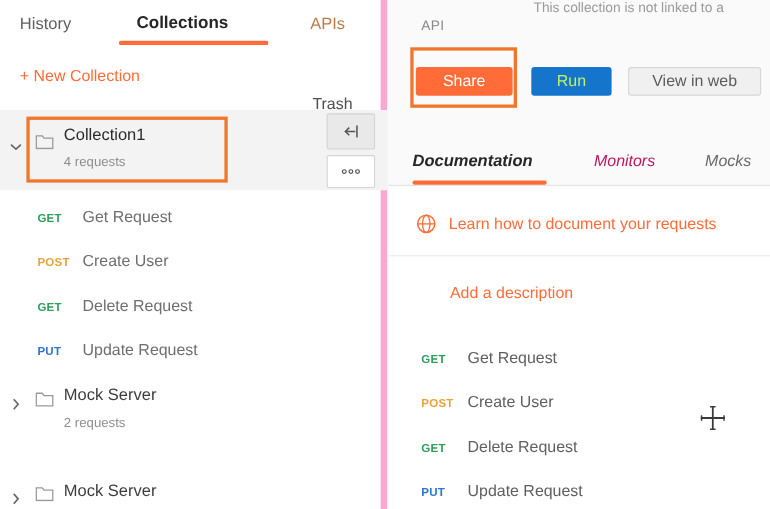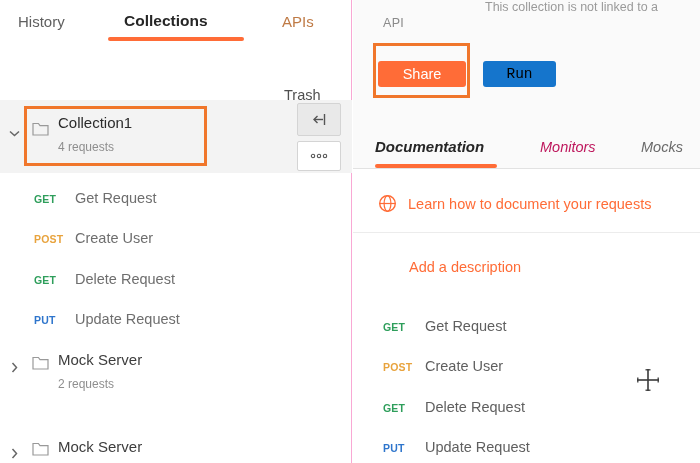--- a/index.html
+++ b/index.html
@@ -1,21 +1,21 @@
 <!DOCTYPE html>
 <html style="--accent: #FF6C37; --highlight: #F0762B; --run_blue: #1575CC;"><head>
 <meta charset="utf-8">
 <style>
   * { margin:0; padding:0; box-sizing:border-box; }
   html,body { background:#fff; }
   body { font-family:"Liberation Sans", sans-serif; }
   .app { position:relative; width:700px; height:463px; overflow:hidden; background:#fff; }
 
   
-  .sidebar { position:absolute; left:0; top:0; width:352px; height:463px; background:#fff; border-right:1px solid #f9a8d4; }
+  .sidebar { position:absolute; left:0; top:0; width:352px; height:463px; background:#fff; border-right:6px solid #f9a8d4; }
   .sb-tab { position:absolute; white-space:nowrap; cursor:pointer; }
   .tab-history { left:18px; top:13px; font-size:15px; color:#5f5f5f; }
   .tab-collections { left:124px; top:12px; font-size:15.5px; font-weight:700; color:#262626; }
   .tab-apis { left:282px; top:13px; font-size:15px; color:#bf7a45; }
   .sb-underline { position:absolute; left:108px; top:37px; width:136px; height:4px; background:var(--accent,#FF6C37); border-radius:2px; }
   .new-collection { position:absolute; left:18px; top:62px; font-size:14.5px; color:var(--accent,#FF6C37); cursor:pointer; }
   .trash { position:absolute; left:284px; top:48px; font-size:14.5px; color:#4f4f4f; cursor:pointer;margin-top:39px; }
 
   .collection-row { position:absolute; left:0; top:100px; width:352px; height:73px; background:#f3f3f3;text-align:center; }
   .chev { position:absolute; display:inline-flex; }
@@ -38,21 +38,21 @@
   .mock-folder2 { position:absolute; left:32px; top:442px; display:inline-flex; }
   .mock-name2 { position:absolute; left:58px; top:438px; font-size:15px; color:#3d3d3d; }
 
   
   .main { position:absolute; left:353px; top:0; width:347px; height:463px; background:#fff; }
   .main-top { position:absolute; left:0; top:0; width:347px; height:169px; background:#fafafa; border-bottom:1px solid #e2e2e2; }
   .api-label { position:absolute; left:30px; top:16px; font-size:12.5px; color:#8a8a8a; letter-spacing:.3px; }
   .notice { position:absolute; left:132px; top:0; font-size:12.5px; color:#9a9a9a; white-space:nowrap; }
   .btn { position:absolute; top:61px; height:26px; border-radius:3px; font-size:14.5px; display:flex; align-items:center; justify-content:center; cursor:pointer; border:none; }
   .btn-share { left:25px; width:88px; background:var(--accent,#FF6C37); color:#fff; }
-  .btn-run { left:130px; width:73px; background:var(--run_blue,#1575CC); color:#000000;font-family:Liberation Mono, monospace; }
+  .btn-run { left:130px; width:73px; background:var(--run_blue,#1575CC); color:#bef264; }
   .btn-view { left:218px; width:121px; background:#f0f0f0; border:1px solid #d6d6d6; color:#5c5c5c; }
   .doc-tab { position:absolute; white-space:nowrap; cursor:pointer;font-style:italic; }
   .tab-doc { left:22px; top:138px; font-size:15px; font-weight:700; color:#262626; }
   .tab-monitors { left:187px; top:139px; font-size:14.5px; color:#be185d; }
   .tab-mocks { left:288px; top:139px; font-size:14.5px; color:#6a6a6a; }
   .doc-underline { position:absolute; left:22px; top:164px; width:122px; height:4px; background:var(--accent,#FF6C37); border-radius:2px; z-index:2; }
 
   .globe { position:absolute; left:25px; top:194px; display:inline-flex; color:var(--accent,#FF6C37); }
   .learn { position:absolute; left:55px; top:196px; font-size:14.5px; color:var(--accent,#FF6C37); white-space:nowrap; cursor:pointer; }
   .learn-divider { position:absolute; left:0; top:232px; width:347px; height:1px; background:#ececec; }
@@ -73,20 +73,21 @@
 
 <div class="app">
 
   <aside class="sidebar">
 
     <span class="sb-tab tab-history">History</span>
     <span class="sb-tab tab-collections">Collections</span>
     <span class="sb-tab tab-apis">APIs</span>
     <div class="sb-underline"></div>
 
+    <span class="new-collection">+ New Collection</span>
     <span class="trash">Trash</span>
 
     <div class="collection-row">
       <span class="chev cr-chev">
         <svg width="11" height="7" viewBox="0 0 11 7">
             <polyline points="1,1.5 5.5,5.5 10,1.5" fill="none" stroke="#666" stroke-width="1.5"></polyline>
           </svg>
       </span>
       <span class="cr-folder">
         <svg width="17" height="14" viewBox="0 0 17 14">
@@ -157,20 +158,21 @@
     </span>
     <div class="mock-name2">Mock Server</div>
   </aside>
 
   <main class="main">
     <div class="main-top">
       <span class="api-label">API</span>
       <span class="notice">This collection is not linked to a</span>
       <button class="btn btn-share">Share</button>
       <button class="btn btn-run">Run</button>
+      <button class="btn btn-view">View in web</button>
       <span class="doc-tab tab-doc">Documentation</span>
       <span class="doc-tab tab-monitors">Monitors</span>
       <span class="doc-tab tab-mocks">Mocks</span>
     </div>
     <div class="doc-underline"></div>
 
     <span class="globe">
       <svg width="19" height="19" viewBox="0 0 19 19">
         <circle cx="9.5" cy="9.5" r="7.8" fill="none" stroke="currentColor" stroke-width="1.4"></circle>
         <ellipse cx="9.5" cy="9.5" rx="3.4" ry="7.8" fill="none" stroke="currentColor" stroke-width="1.2"></ellipse>

